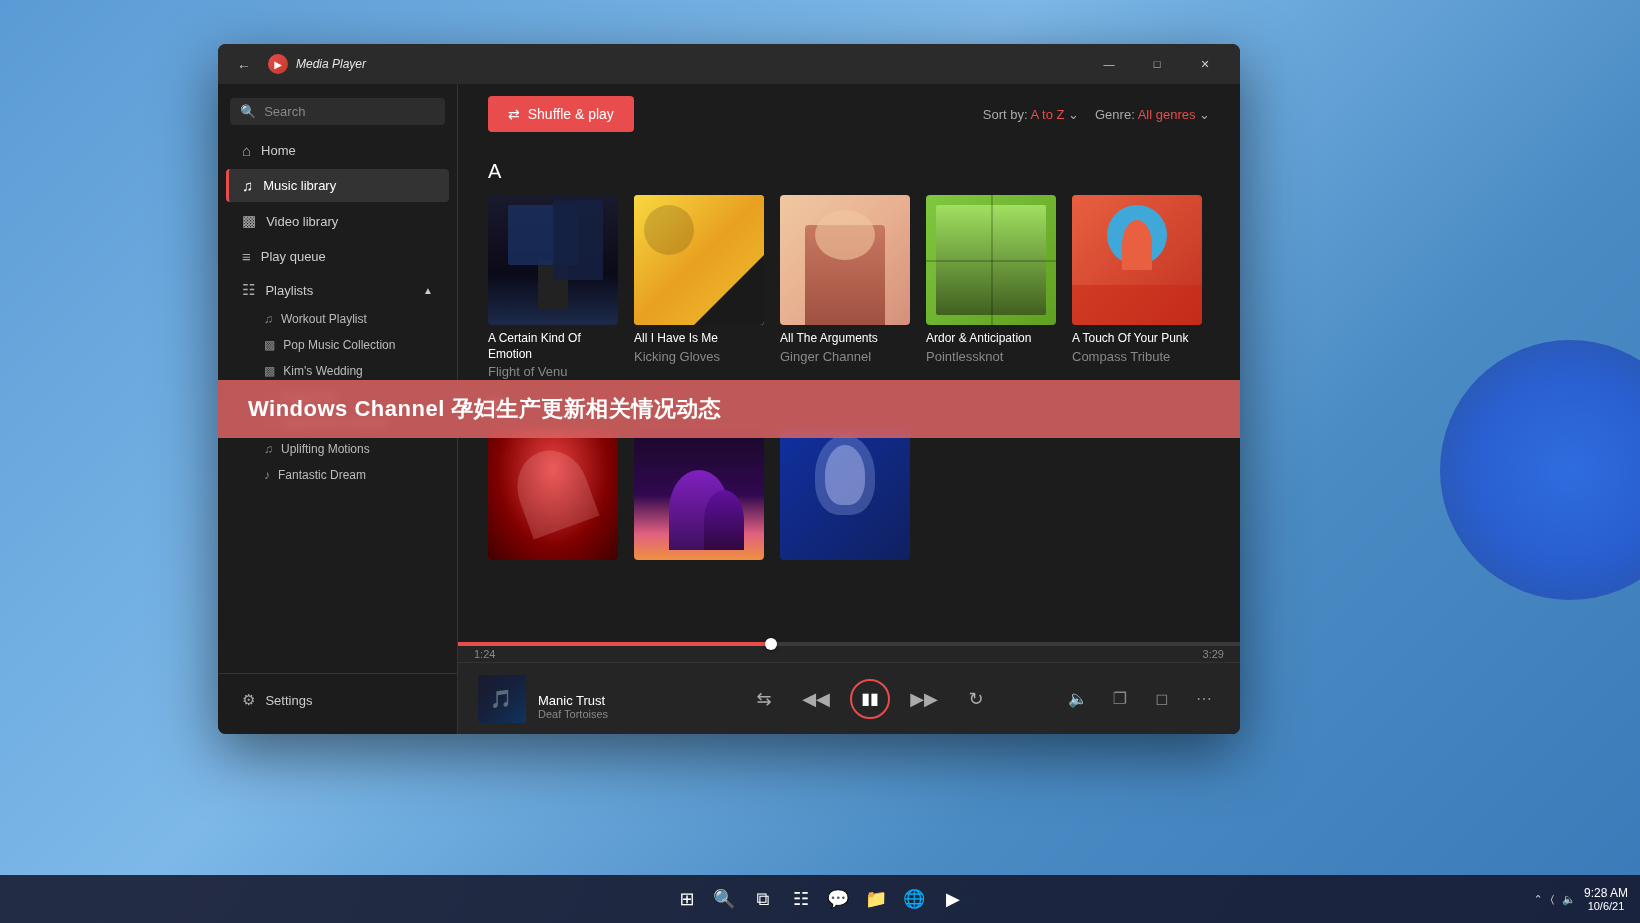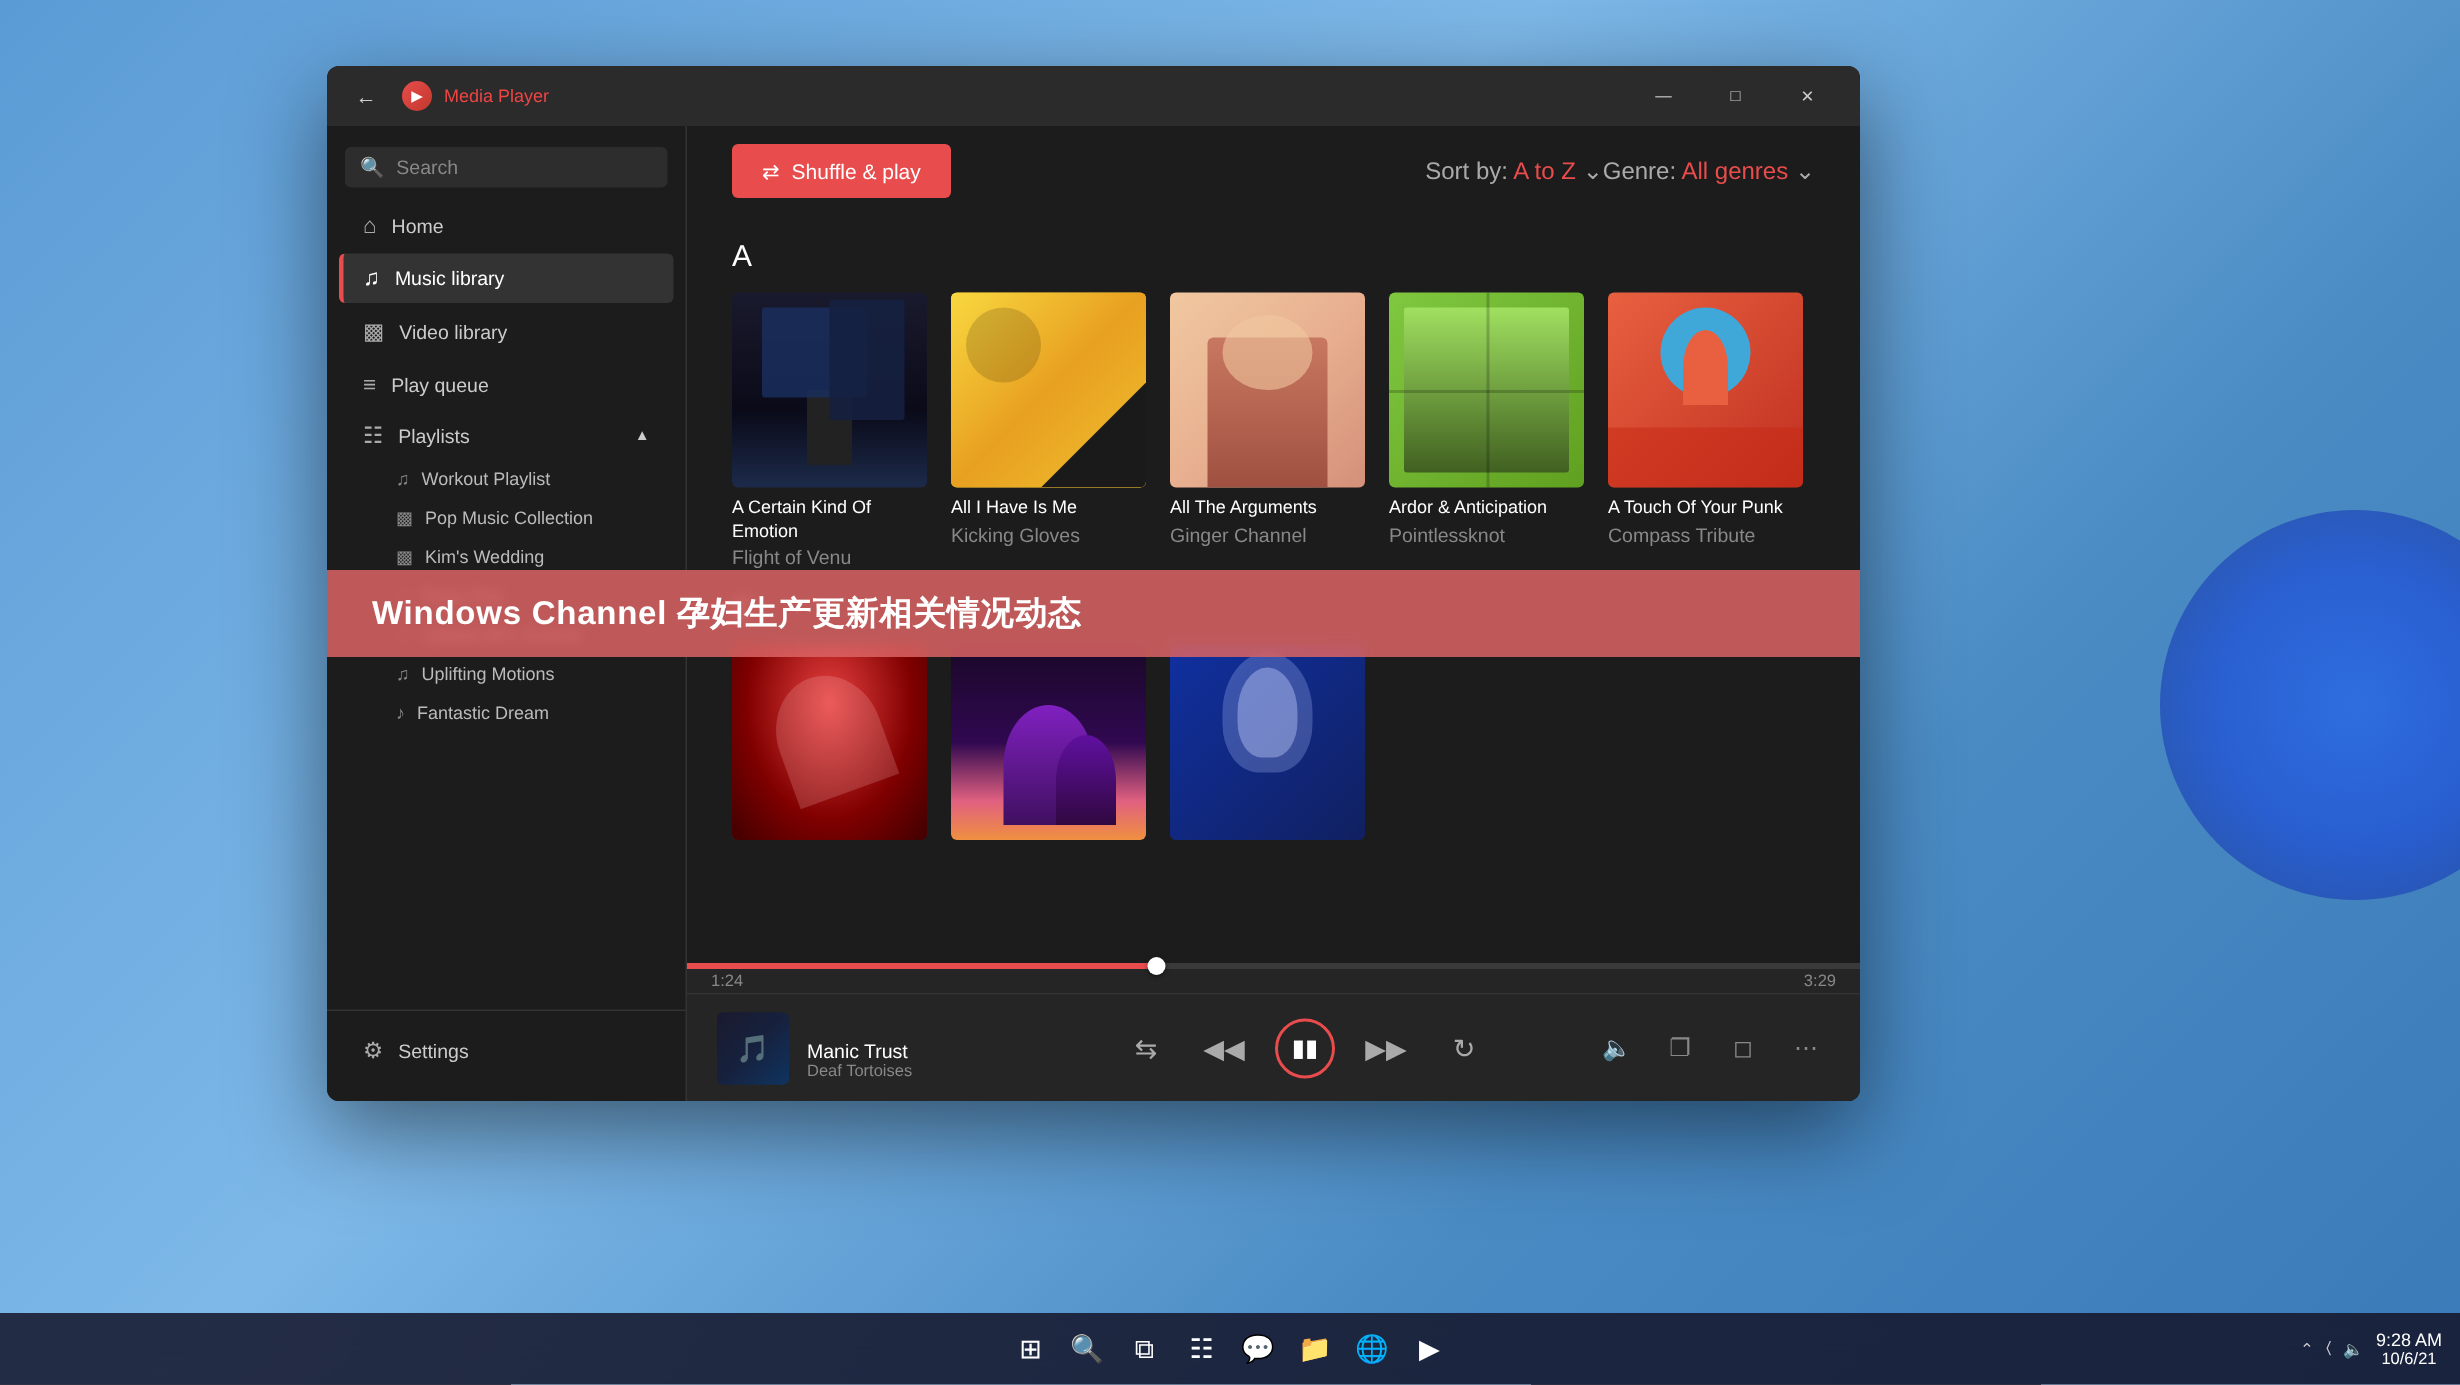--- a/index.html
+++ b/index.html
@@ -109,23 +109,24 @@
       background: linear-gradient(135deg, #e84c4c, #c0392b);
       border-radius: 50%;
       margin-right: 8px;
       display: flex;
       align-items: center;
       justify-content: center;
       font-size: 10px;
       color: white;
     }
     .titlebar-title {
-      color: #ef4444;
+      color: #e5e5e5;
       font-size: 12px;
       flex: 1;
+      font-style: italic;
     }
     .window-controls {
       display: flex;
       gap: 2px;
     }
     .wc-btn {
       width: 46px;
       height: 32px;
       display: flex;
       align-items: center;
@@ -292,21 +293,22 @@
       cursor: pointer;
       display: flex;
       align-items: center;
       gap: 8px;
     }
 
     .sort-controls {
       margin-left: auto;
       display: flex;
       align-items: center;
-      font-size: 16px;
+      gap: 16px;
+      font-size: 13px;
       color: #aaa;
     }
     .sort-link { color: #e84c4c; cursor: pointer; }
 
     .albums-container {
       flex: 1;
       overflow-y: auto;
       padding: 0 30px 20px;
     }
     .albums-container::-webkit-scrollbar { width: 6px; }

